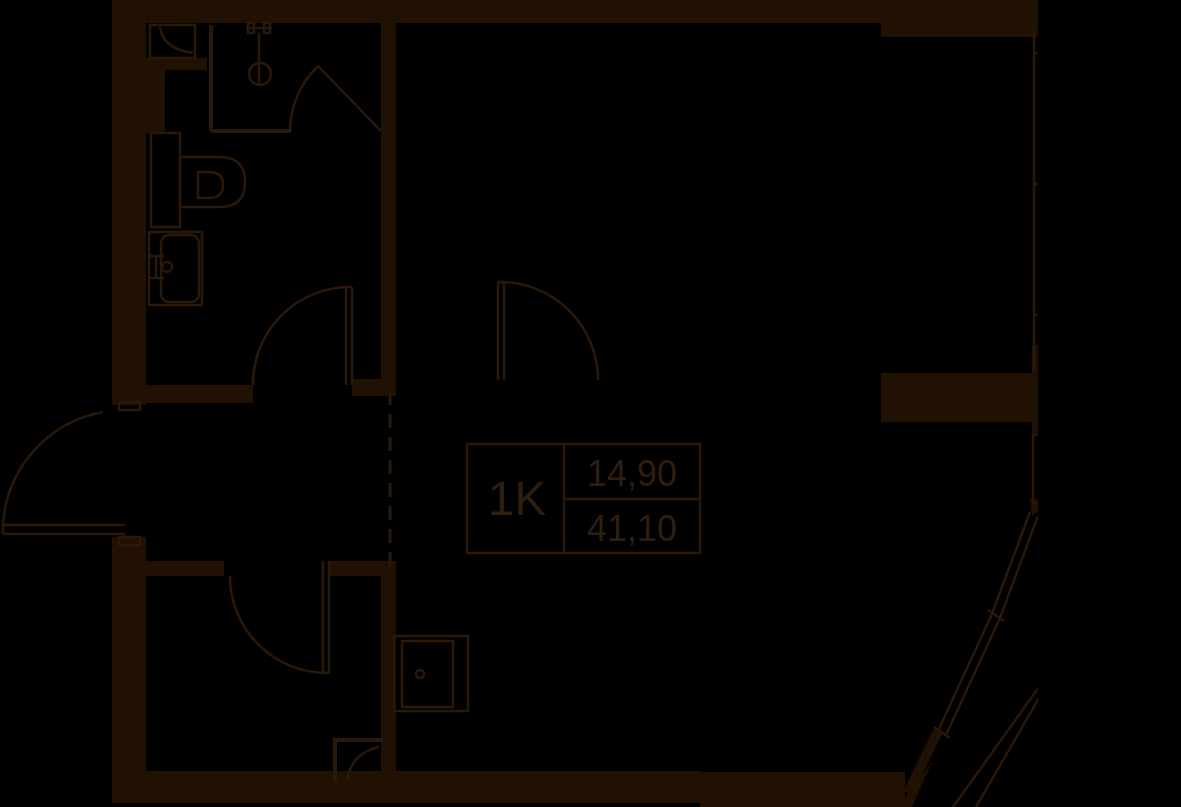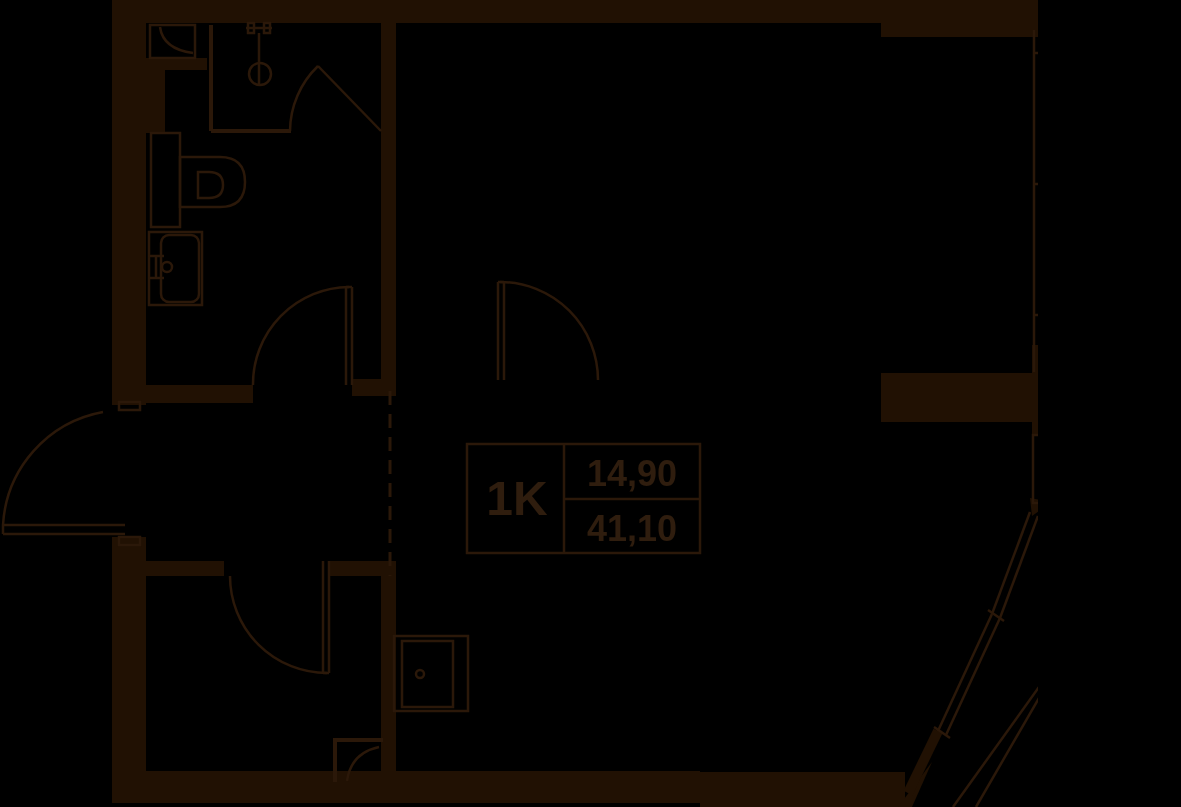--- a/index.html
+++ b/index.html
@@ -2,21 +2,21 @@
 <html style="--background: #000000; --wall-fill: #211103; --line: #2b1809; --text: #2f1d0e;"><head>
 <meta charset="utf-8">
 <style>
   :root{
     --background:#000000;
     --wall-fill:#211103;
     --line:#2b1809;
     --text:#2f1d0e;
   }
   html,body{margin:0;padding:0;background:var(--background);}
-  .stage{width:1038px;height:807px;position:relative;background:var(--background);overflow:hidden;font-weight:bold;}
+  .stage{width:1038px;height:807px;position:relative;background:var(--background);overflow:hidden;}
   svg{display:block;}
   .wall{fill:var(--wall-fill);stroke:none;}
   .ln{stroke:var(--line);stroke-width:2.5;fill:none;}
   .ln-thick{stroke:var(--line);stroke-width:4;fill:none;}
   .ln-heavy{stroke:var(--wall-fill);stroke-width:10;fill:none;}
   .dash{stroke:var(--line);stroke-width:3;fill:none;stroke-dasharray:14 9;}
   .lbl{font-family:"Liberation Sans", sans-serif;fill:var(--text);text-anchor:middle;}
   .lbl-big{font-size:48px;}
   .lbl-num{font-size:36px;}
 </style>

